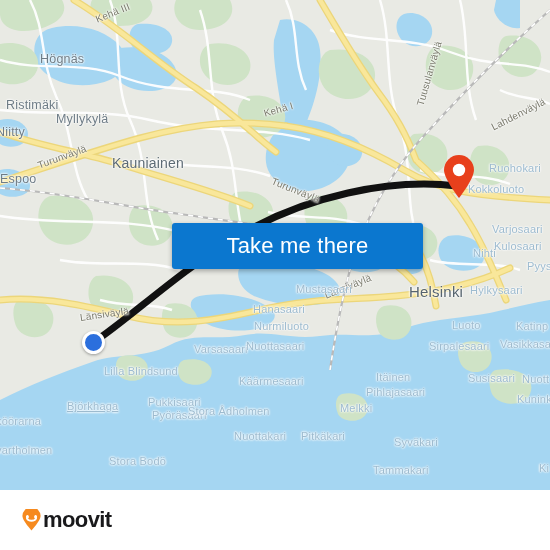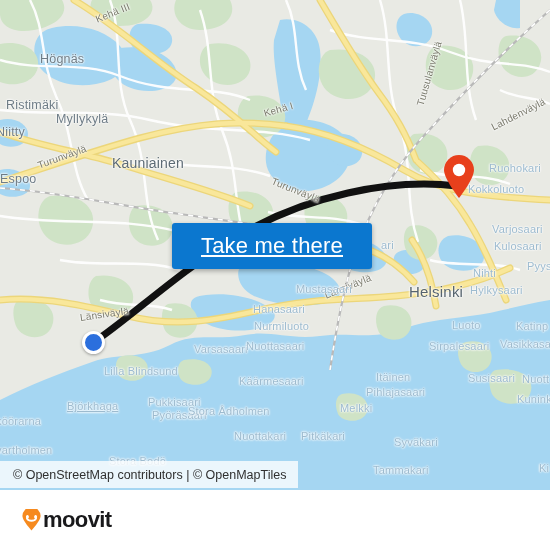--- a/index.html
+++ b/index.html
@@ -64,35 +64,34 @@
   #dest-pin {
     position: absolute;
     left: 443px; top: 155px;
     width: 32px; height: 44px;
   }
 
   
   #take-me-there {
     position: absolute;
     left: 172px; top: 223px;
-    width: 200px; height: 46px;
+    width: 251px; height: 46px;
     background: #0b77cf;
     border: none;
     border-radius: 3px;
     color: #ffffff;
     font-family: "Liberation Sans", sans-serif;
     font-size: 22px;
     letter-spacing: .2px;
     cursor: pointer;
     box-shadow: 0 2px 5px rgba(0,0,0,.30);
     display: flex;
     align-items: center;
     justify-content: center;
     padding: 0;
-    text-decoration: underline;
   }
 
   
   #attribution {
     position: absolute;
     left: 0;
     top: 461px;
     height: 27px;
     background: rgba(255,255,255,.78);
     display: flex;
@@ -293,21 +292,21 @@
         <div class="map-label city" style="left: 84px; top: 155px;">Kauniainen</div>
         <div class="map-label town" style="left: 0px; top: 172px;">Espoo</div>
         <div class="map-label road" style="left: 38px; top: 160px; transform: rotate(-20deg); transform-origin: left center;">Turunväylä</div>
         <div class="map-label road" style="left: 272px; top: 175px; transform: rotate(22deg); transform-origin: left center;">Turunväylä</div>
         <div class="map-label road" style="left: 420px; top: 100px; transform: rotate(-74deg); transform-origin: left center;">Tuusulanväylä</div>
         <div class="map-label road" style="left: 492px; top: 122px; transform: rotate(-27deg); transform-origin: left center;">Lahdenväylä</div>
         <div class="map-label water" style="left: 489px; top: 162px;">Ruohokari</div>
         <div class="map-label water" style="left: 468px; top: 183px;">Kokkoluoto</div>
         <div class="map-label water" style="left: 492px; top: 223px;">Varjosaari</div>
         <div class="map-label water" style="left: 494px; top: 240px;">Kulosaari</div>
-        <div class="map-label water" style="left: 465px; top: 267px; padding-left: 8px;">Nihti</div>
+        <div class="map-label water" style="left: 465px; top: 247px; padding-left: 8px;">Nihti</div>
         <div class="map-label water" style="left: 527px; top: 260px;">Pyys</div>
         <div class="map-label big" style="left: 409px; top: 283px;">Helsinki</div>
         <div class="map-label water" style="left: 470px; top: 284px;">Hylkysaari</div>
         <div class="map-label water" style="left: 452px; top: 319px;">Luoto</div>
         <div class="map-label water" style="left: 516px; top: 320px;">Katinp</div>
         <div class="map-label water" style="left: 500px; top: 338px;">Vasikkasa</div>
         <div class="map-label water" style="left: 401px; top: 340px; padding-left: 28px;">Sirpalesaari</div>
         <div class="map-label water" style="left: 468px; top: 372px;">Susisaari</div>
         <div class="map-label water" style="left: 522px; top: 373px;">Nuott</div>
         <div class="map-label water" style="left: 376px; top: 371px;">Itäinen</div>
@@ -342,23 +341,20 @@
 
     <div id="dest-pin">
       <svg width="32" height="44" viewBox="0 0 32 44">
         <path d="M16,43 C16,43 31,24 31,15 A15,15 0 1 0 1,15 C1,24 16,43 16,43 Z" fill="#e8401c"></path>
         <circle cx="16" cy="15" r="6.2" fill="#ffffff"></circle>
       </svg>
     </div>
 
     <button id="take-me-there">Take me there</button>
 
-    <div id="attribution">
-      <span>© OpenStreetMap contributors | © OpenMapTiles</span>
-    </div>
   </div>
 
   <div id="footer">
     <div id="moovit-logo">
       <span>
         <svg width="19" height="22" viewBox="0 0 19 22" style="display:block">
           <path d="M9.5,21.5 C9.5,21.5 18.6,11.8 18.6,7.1 A9.1,9.1 0 1 0 0.4,7.1 C0.4,11.8 9.5,21.5 9.5,21.5 Z" fill="#f68a1f"></path>
           <path d="M5.4,6.0 a1.5,1.9 0 1 0 0.01,0 Z" fill="#ffffff"></path>
           <path d="M13.6,6.0 a1.5,1.9 0 1 0 0.01,0 Z" fill="#ffffff"></path>
           <path d="M5.0,9.6 C6.6,12.4 12.4,12.4 14.0,9.6" stroke="#ffffff" stroke-width="1.9" fill="none" stroke-linecap="round"></path>

